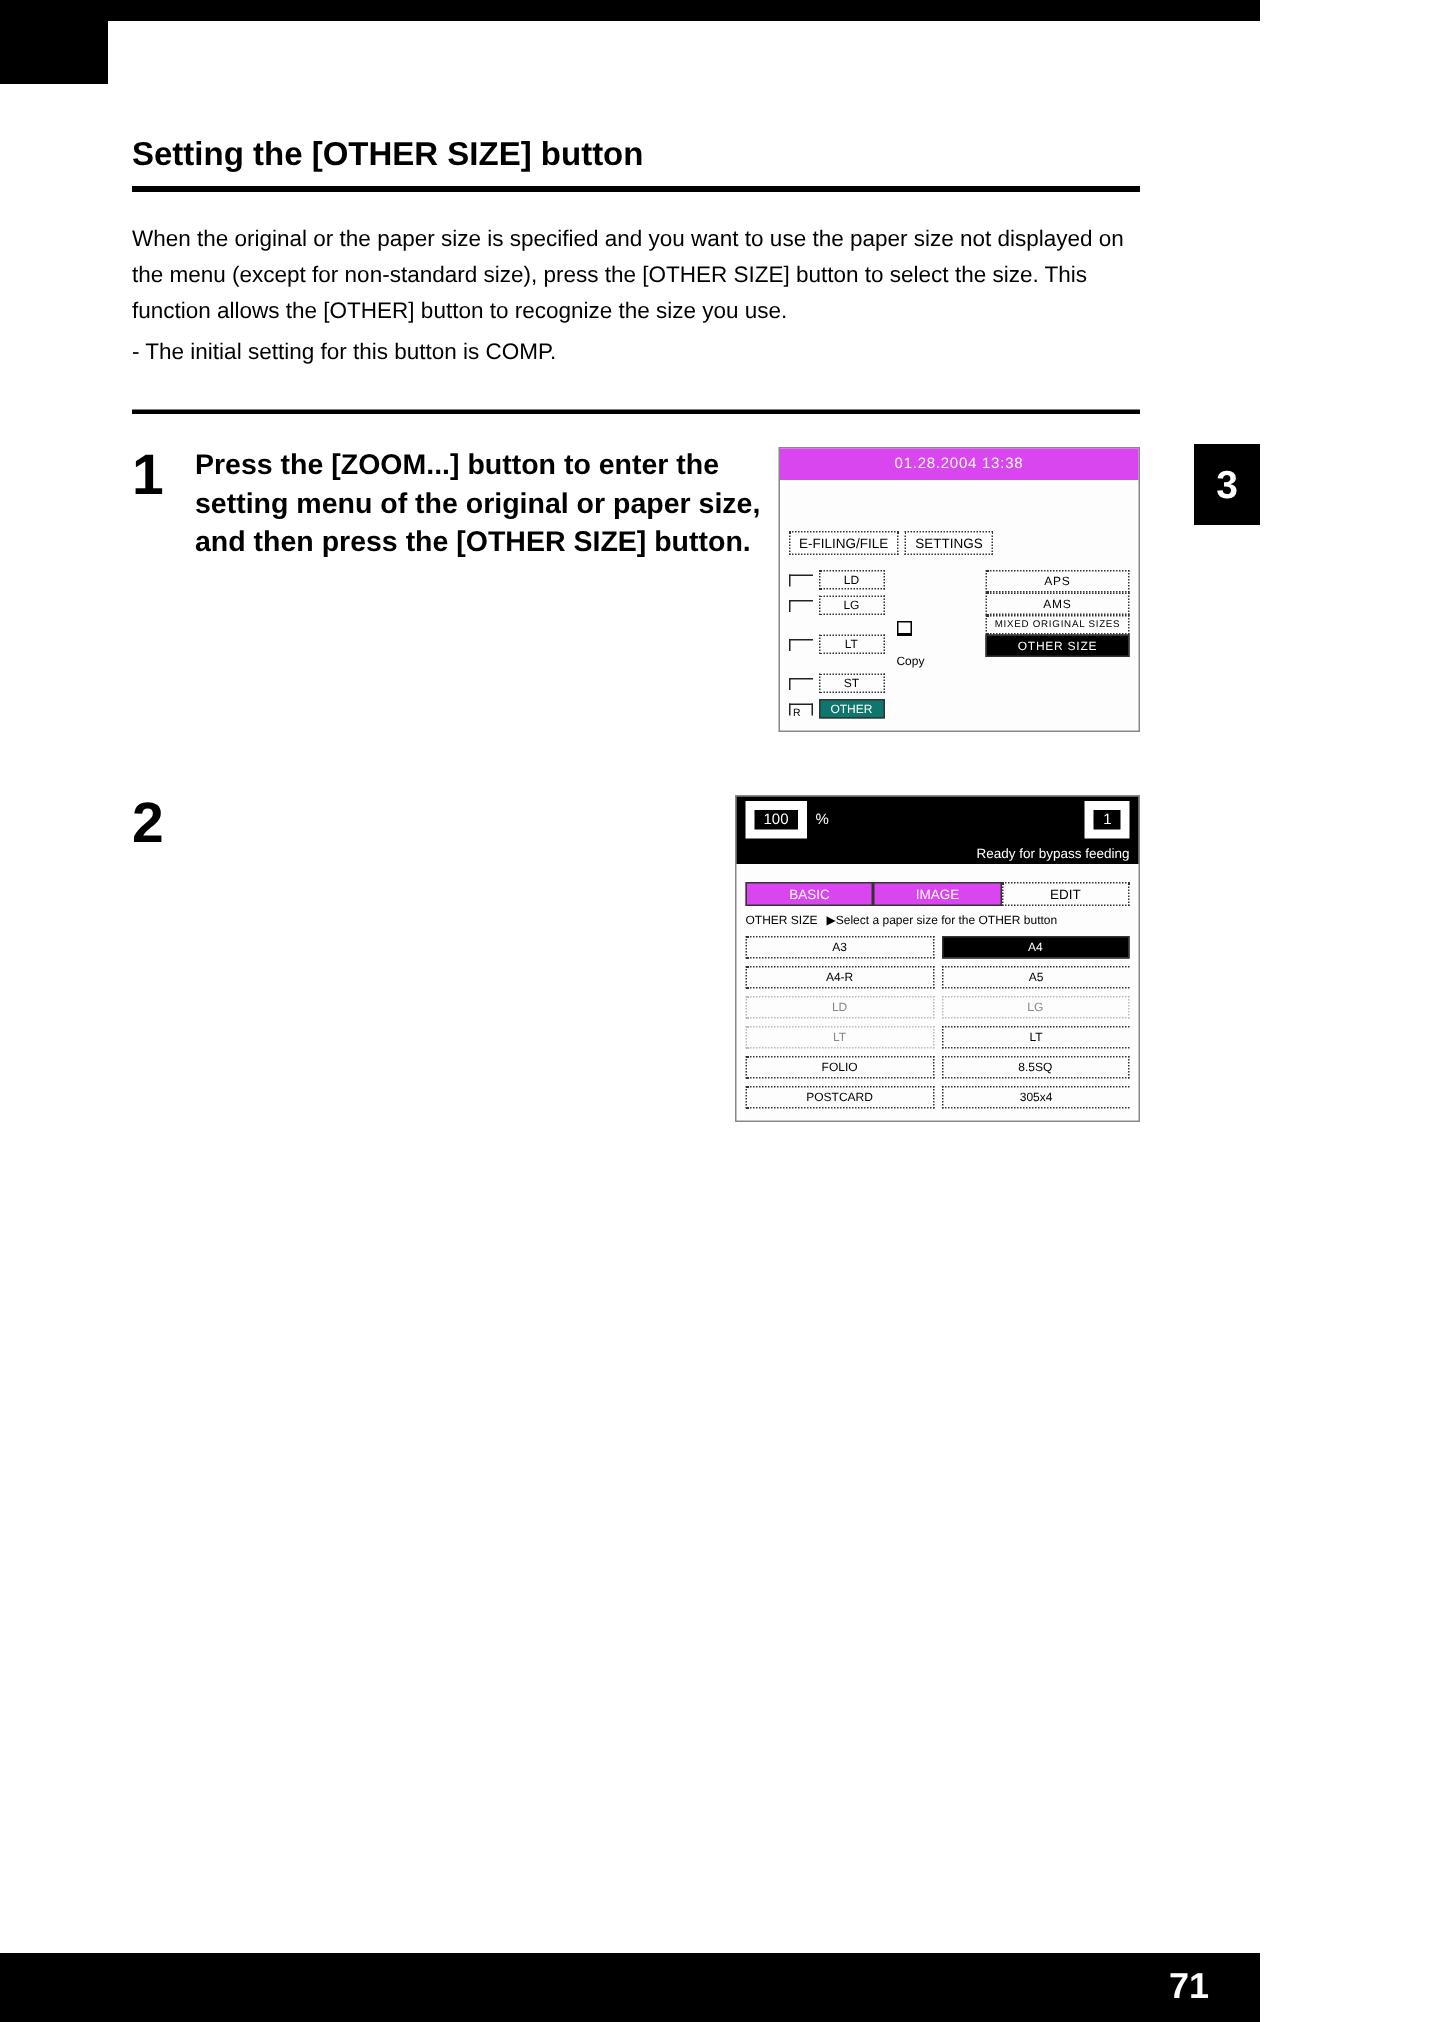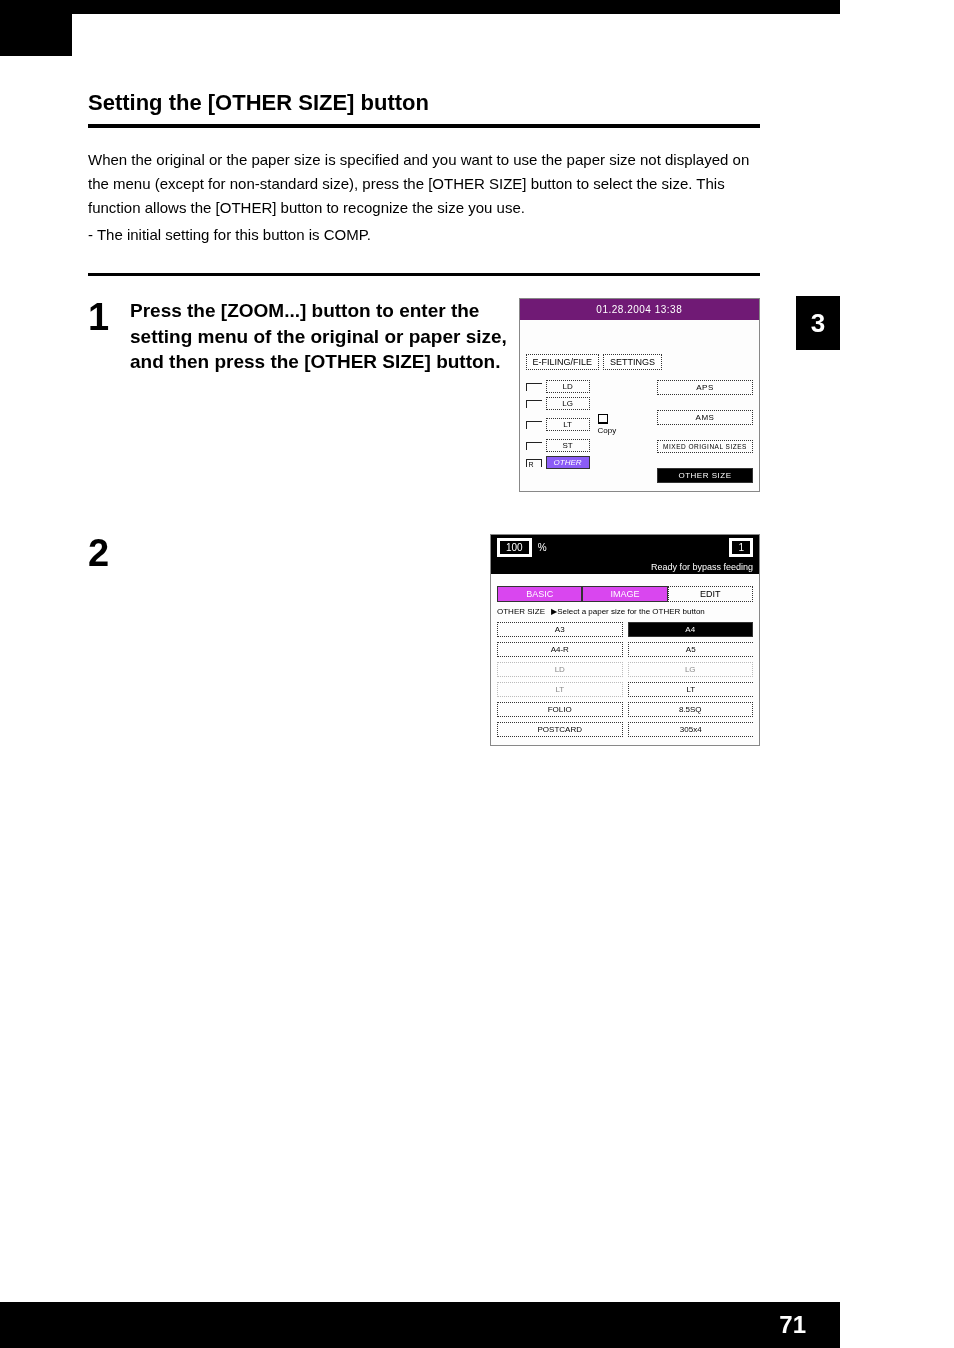--- a/index.html
+++ b/index.html
@@ -14,40 +14,40 @@
   .intro-note { font-size: 15px; margin-top: 6px; }
 
   .step { display: flex; align-items: flex-start; gap: 14px; }
   .step-num { font-size: 38px; font-weight: bold; line-height: 1; min-width: 28px; }
   .step-body { flex: 1; }
   .step-heading { font-size: 19px; font-weight: bold; line-height: 1.35; max-width: 440px; }
   .step-sub { font-size: 13px; margin-top: 12px; line-height: 1.45; max-width: 440px; padding-left: 12px; text-indent: -10px; }
 
   .row { display: flex; align-items: flex-start; justify-content: space-between; }
   .screenshot-box { width: 270px; border: 1px solid #888; background: #fdfdfd; font-size: 9px; }
-  .scr-top { background: #701a75; color: #fff; text-align: center; padding: 5px 0; font-size: 10px; letter-spacing: 0.5px; }
+  .scr-top { background: #d946ef; color: #fff; text-align: center; padding: 5px 0; font-size: 10px; letter-spacing: 0.5px; }
   .scr-body { padding: 6px 6px 8px; }
 
   .tabs1 { display: flex; gap: 4px; margin: 28px 0 10px; }
   .tab-btn, .opt-btn { border: 1px dotted #333; padding: 2px 6px; font-size: 9px; background: #fff; }
   .grid1 { display: flex; gap: 6px; }
   .left-tray { display: flex; flex-direction: column; gap: 4px; }
   .tray-row { display: flex; align-items: center; gap: 4px; }
   .tray-icon { width: 16px; height: 8px; border: 1px solid #222; border-right: 0; border-bottom: 0; }
   .tray-icon.last { border-right: 1px solid #222; }
   .sm-label { width: 44px; text-align: center; border: 1px dotted #333; padding: 1px 0; font-size: 8px; }
-  .sm-label.dark { background: #8b5cf6; color: #fff; border-style: solid; font-style: italic; }
-  .right-col { display: flex; flex-direction: column; gap: 15px; align-items: flex-end; margin-left: auto; }
+  .sm-label.dark { background: #0f766e; color: #fff; border-style: solid; }
+  .right-col { display: flex; flex-direction: column; gap: 0; align-items: flex-end; margin-left: auto; }
   .wide-btn { width: 96px; text-align: center; border: 1px dotted #333; padding: 2px 0; font-size: 8px; letter-spacing: 0.5px; }
   .wide-btn.dark { background: #000; color: #fff; border-style: solid; }
-  .copy-icon { font-size: 8px; text-align: center; margin-top: 2px; }
+  .copy-icon { font-size: 8px; text-align: center; margin-top: 12px; }
 
   
   .scr2-head { background: #000; color: #fff; display: flex; align-items: center; gap: 6px; padding: 3px 6px; font-size: 10px; }
-  .scr2-head-box { border: 3px solid #ffffff; padding: 1px 6px; }
+  .scr2-head-box { border: 6px solid #ffffff; padding: 1px 6px; }
   .scr2-msg { background: #000; color: #fff; font-size: 9px; padding: 2px 6px; text-align: right; }
   .tabs2 { display: flex; gap: 0; margin-top: 6px; }
   .tab2 { flex: 1; text-align: center; border: 1px dotted #333; padding: 2px 0; font-size: 9px; }
   .tab2.dark { background: #d946ef; color: #fff; border-style: solid; }
   .hint-row { display: flex; gap: 6px; align-items: flex-start; margin: 5px 0 6px; font-size: 8px; }
   .hint-label { font-size: 8px; }
   .size-grid { display: grid; grid-template-columns: repeat(2, 1fr); gap: 5px 5px; }
   .size-btn { border: 1px dotted #333; text-align: center; padding: 2px 0; font-size: 8px; }
   .size-btn.dark { background: #000; color: #fff; border-style: solid; }
   .size-btn.cut { border-right: 0; }

